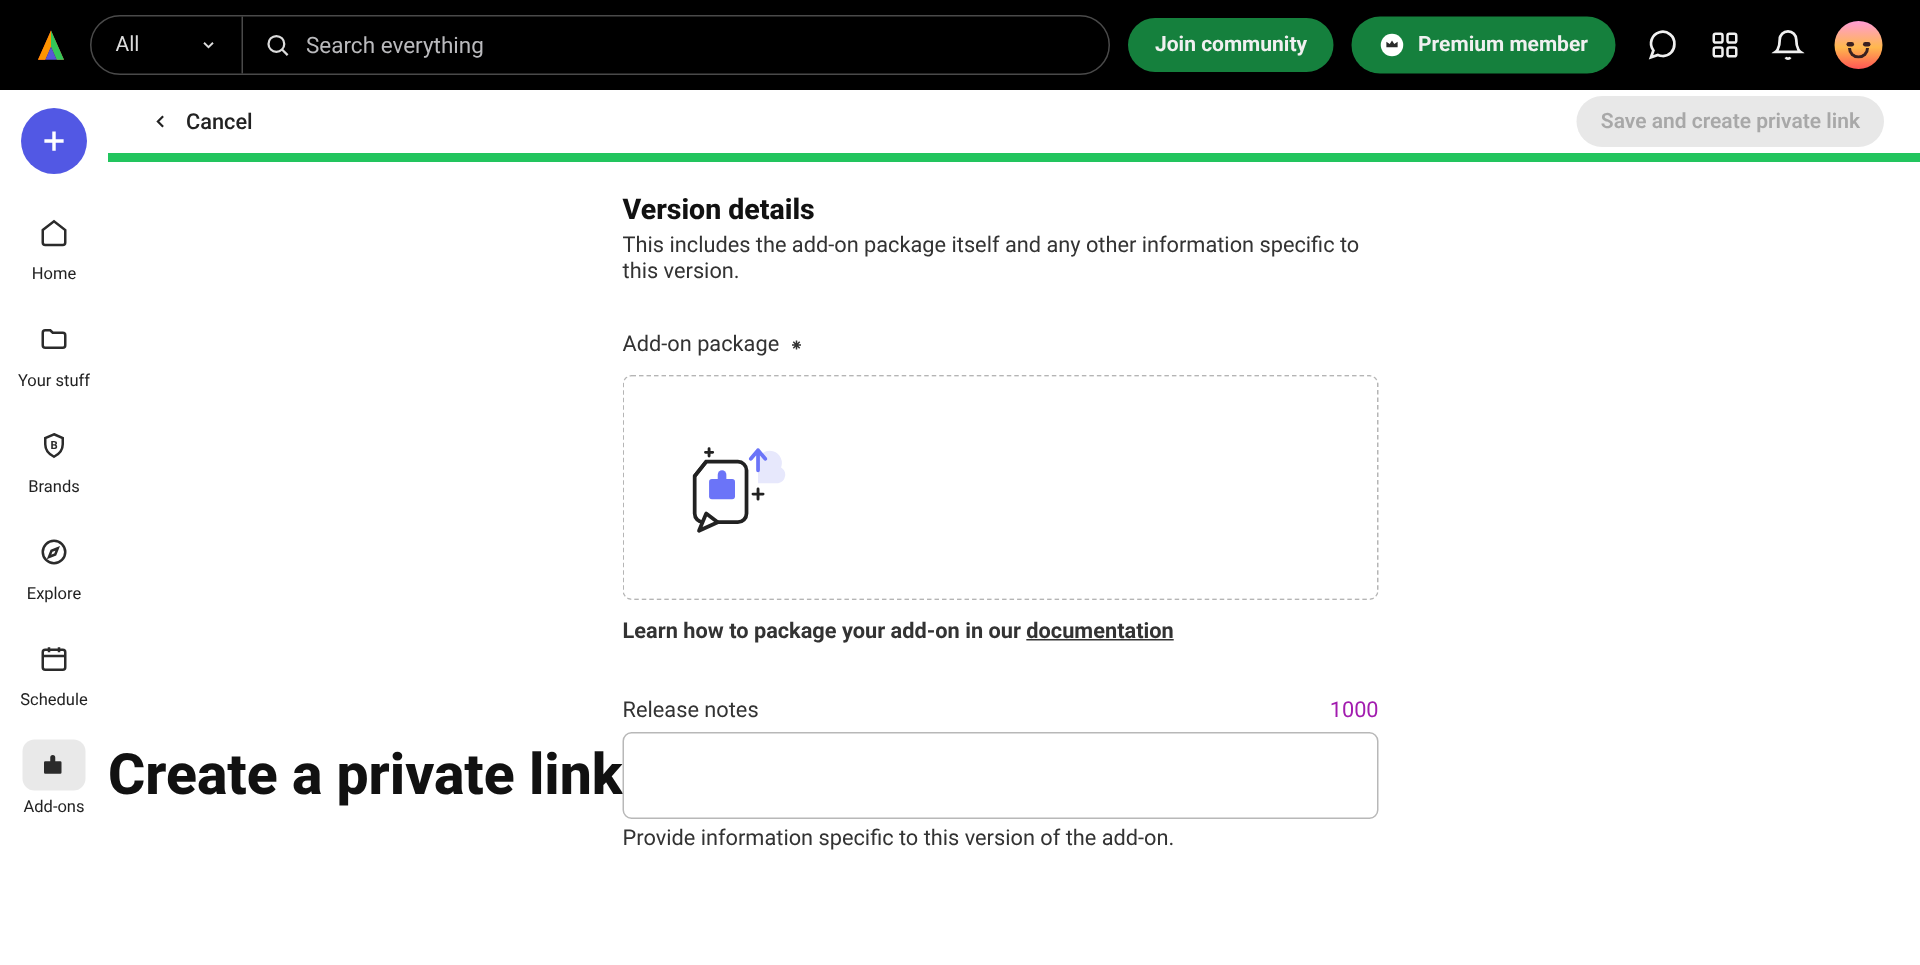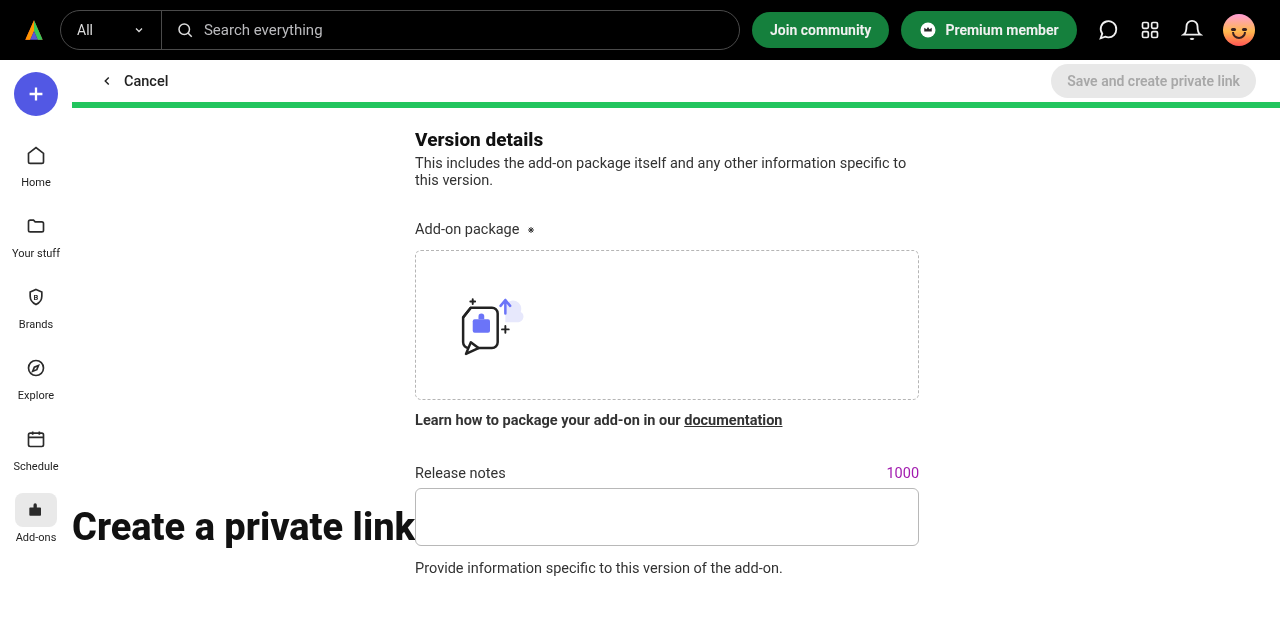--- a/index.html
+++ b/index.html
@@ -52,21 +52,21 @@
     .dz-text-strong { font-weight: 700; line-height: 1.5; }
     .dz-browse { color: #3b63e4; font-weight: 700; cursor: pointer; }
     .dz-sub { color: #333; font-size: 15px; margin-top: 12px; }
 
     .help { font-size: 14.5px; color: #333; margin-top: 12px; font-weight: bold; }
     .help a { color: #333; text-decoration: underline; cursor: pointer; }
 
     .label-row { display: flex; justify-content: space-between; align-items: center; margin-top: 36px; margin-bottom: 6px; }
     .counter { font-size: 14.5px; color: #a21caf; margin-left: 23px; }
     .textarea { border: 1px solid #b8b8b8; border-radius: 6px; height: 58px; width: 100%; padding: 8px; font-size: 14px; outline: none; resize: none; }
-    .help2 { font-size: 14.5px; color: #333; margin-top: 10px; }
+    .help2 { font-size: 14.5px; color: #333; }
 
     svg { display: block; }
   </style>
 </head>
 <body>
 
 <div class="top-header">
   <div class="logo">
     <svg width="26" height="26" viewBox="0 0 24 24">
       <path d="M12 3 L20 21 L15.5 21 L12 13 L8.5 21 L4 21 Z" fill="#ff3b30"></path>

